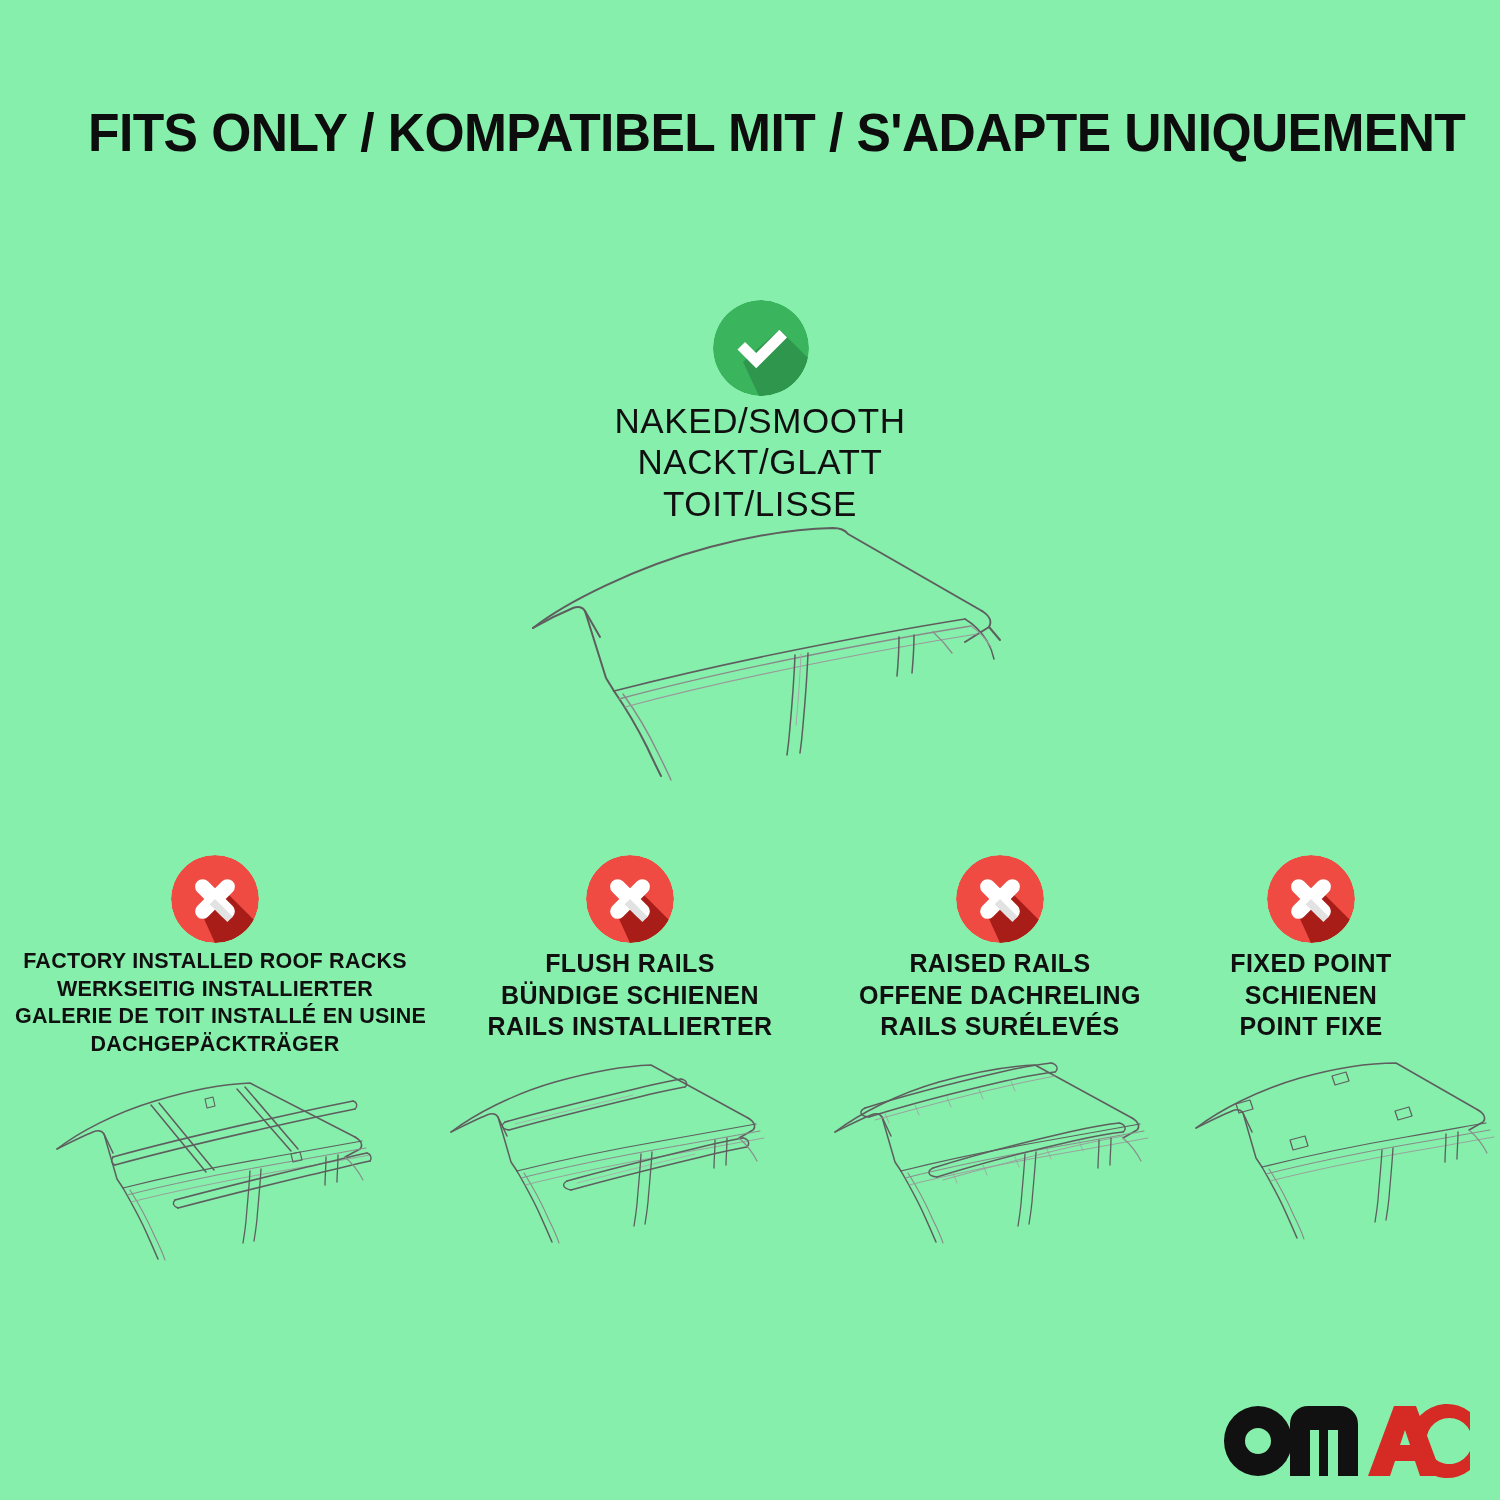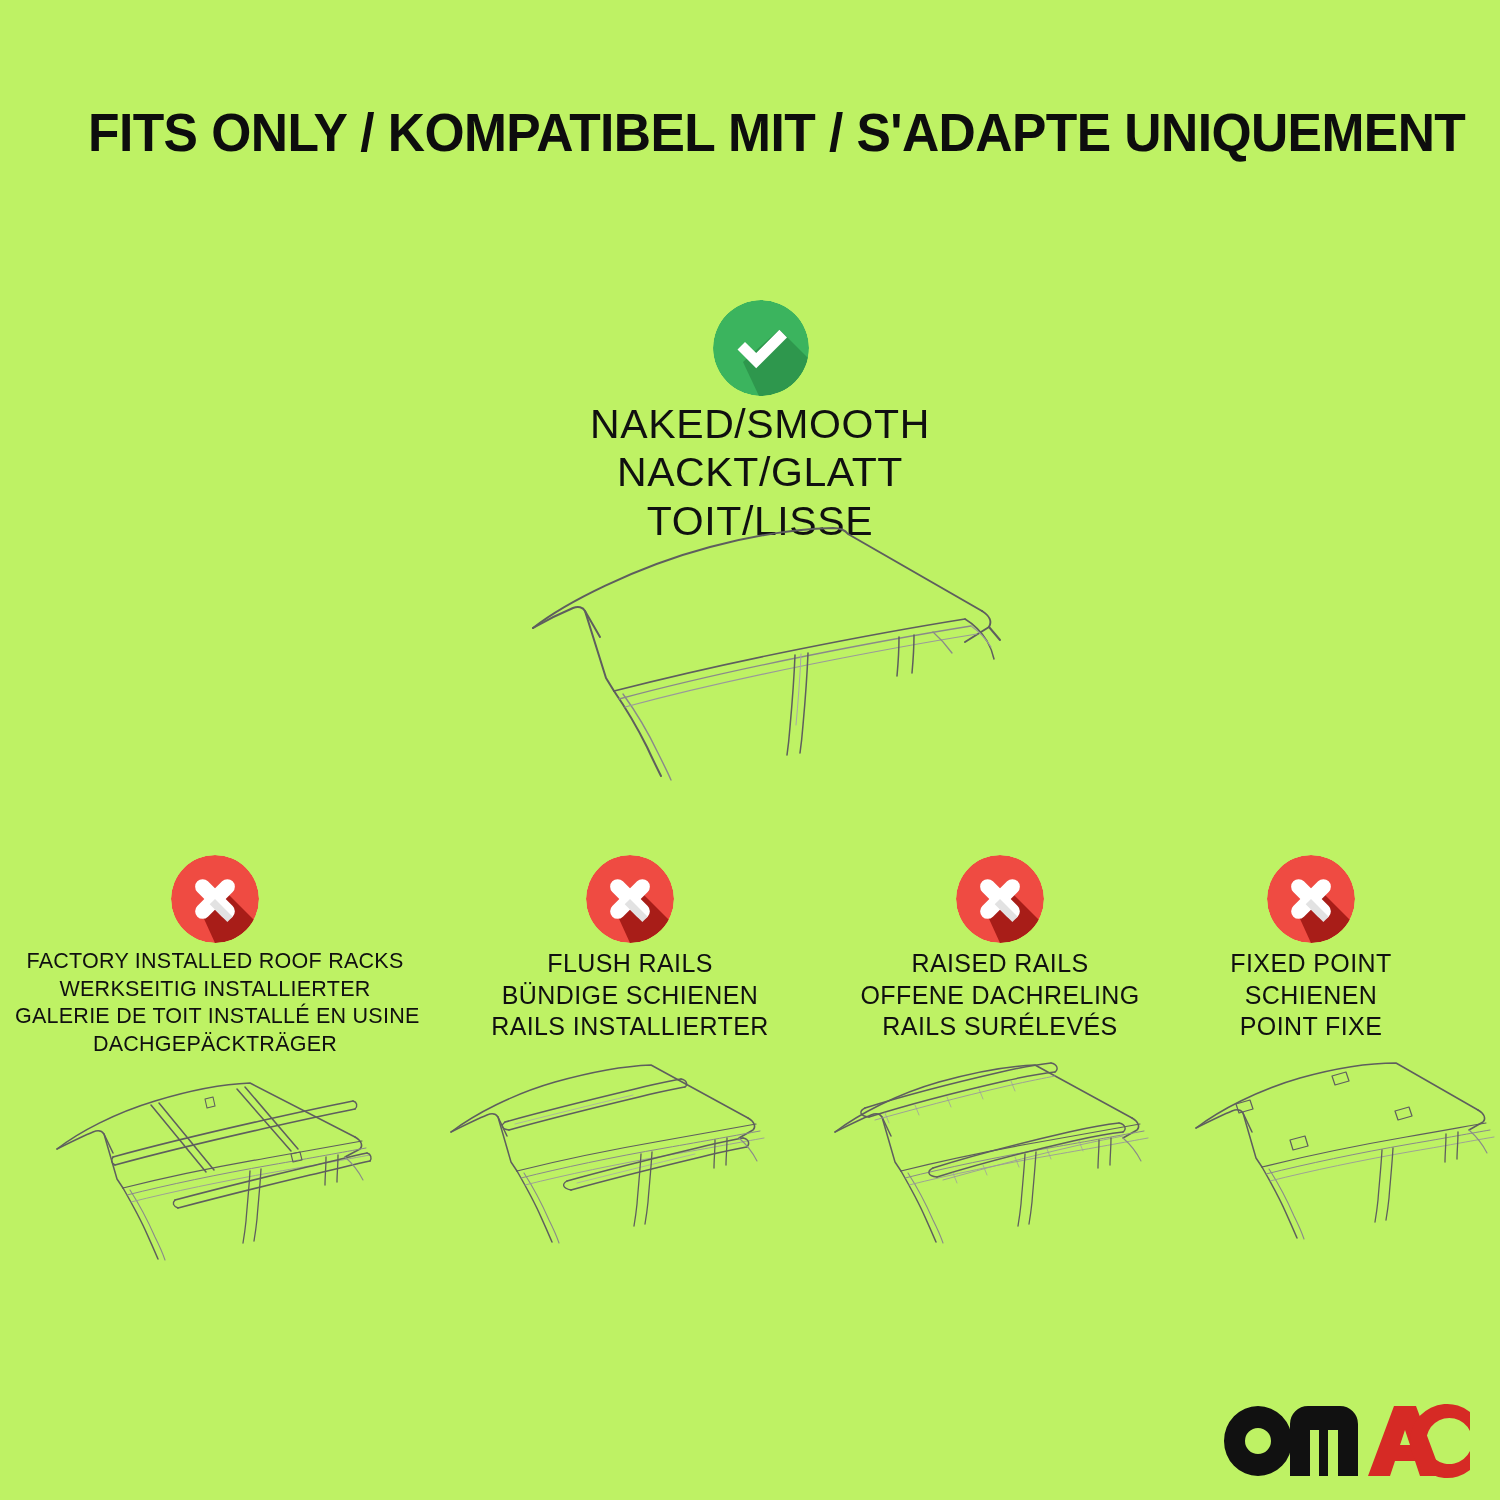--- a/index.html
+++ b/index.html
@@ -5,21 +5,21 @@
 <style>
   html, body {
     margin: 0;
     padding: 0;
     background: #ffffff;
   }
   #page {
     position: relative;
     width: 1500px;
     height: 1500px;
-    background: #bef264;
+    background: #86efac;
     overflow: hidden;
     font-family: "Liberation Sans", sans-serif;
     -webkit-font-smoothing: antialiased;
   }
 
   
   #title {
     position: absolute;
     left: 88px;
     top: 104px;
@@ -47,28 +47,29 @@
   .caption {
     position: absolute;
     text-align: center;
     font-family: "Liberation Sans Narrow", "Liberation Sans", sans-serif;
     color: #101010;
     font-weight: 400;
   }
   .caption .ln { display: block; white-space: nowrap; }
 
   .caption.top-cap {
-    font-size: 41px;
+    font-size: 35px;
     line-height: 1.18;
     letter-spacing: 0.6px;
   }
   .caption.bottom-cap {
     font-size: 25px;
     line-height: 1.26;
     letter-spacing: 0.4px;
+    font-weight: bold;
   }
   .caption.bottom-cap.small {
     font-size: 21.5px;
     line-height: 1.28;
     letter-spacing: 0.25px;
   }
 
   
   .illus { position: absolute; }
   .illus svg { display: block; width: 100%; height: 100%; overflow: visible; }

